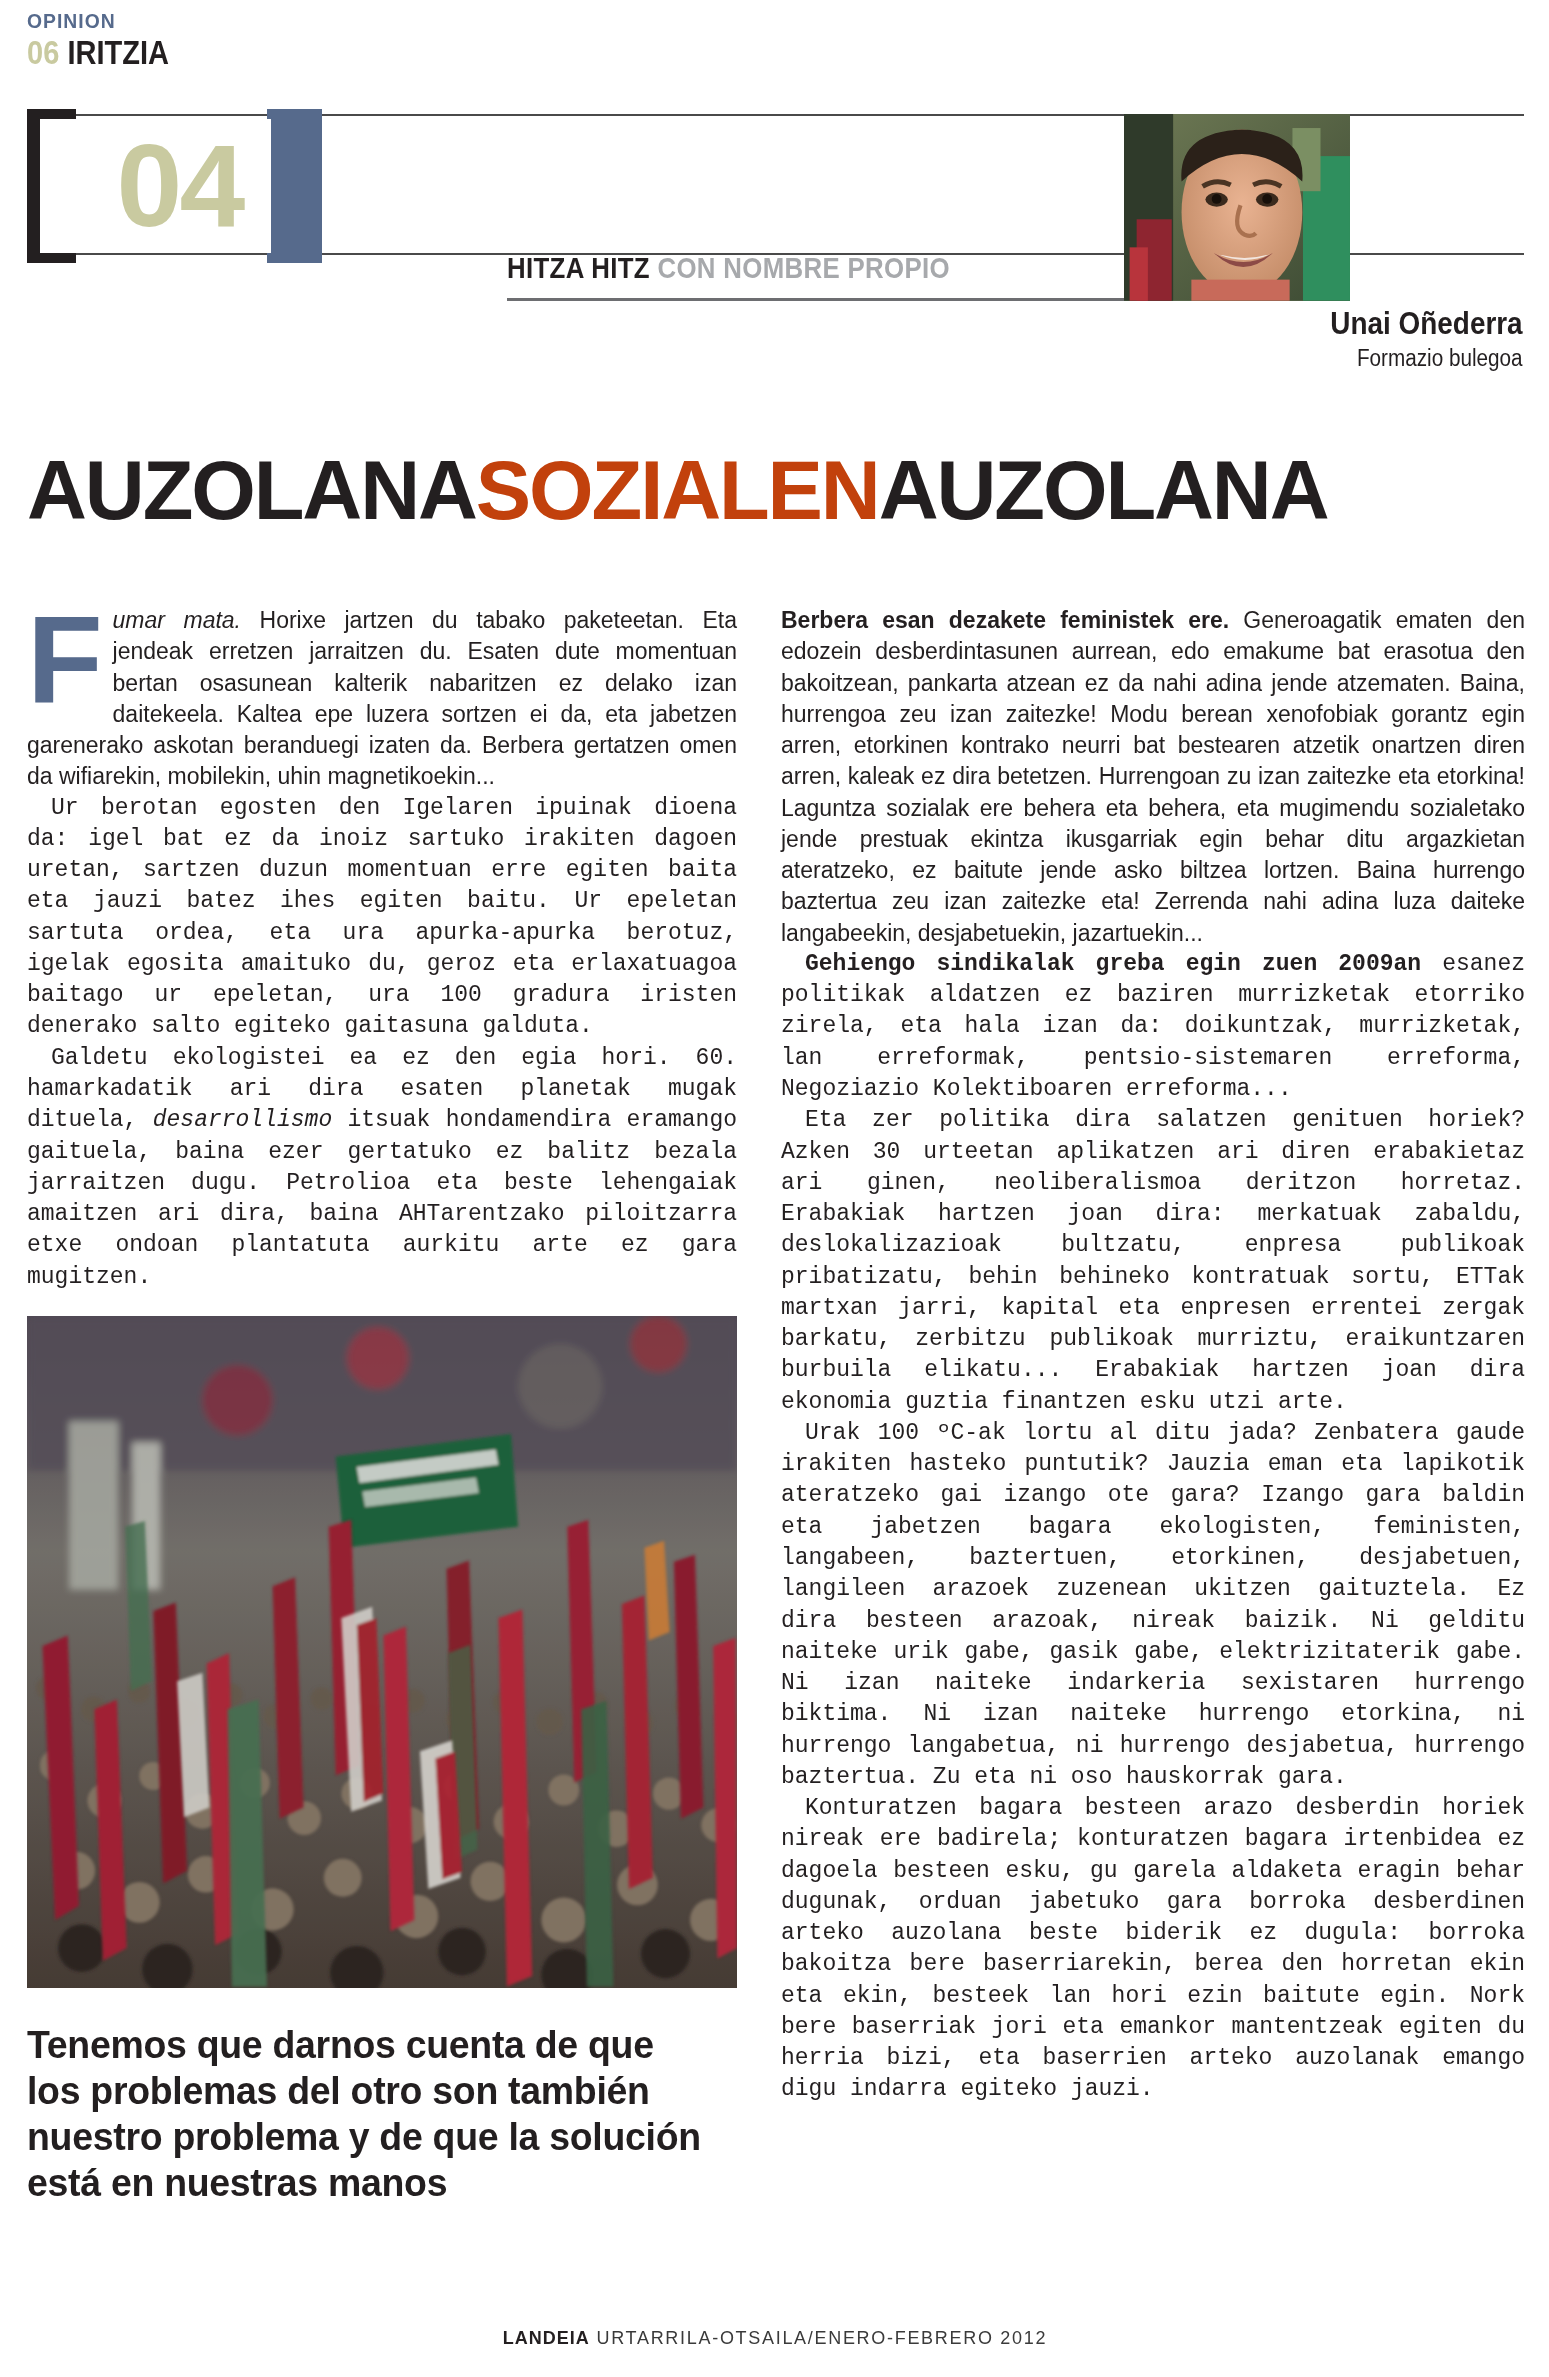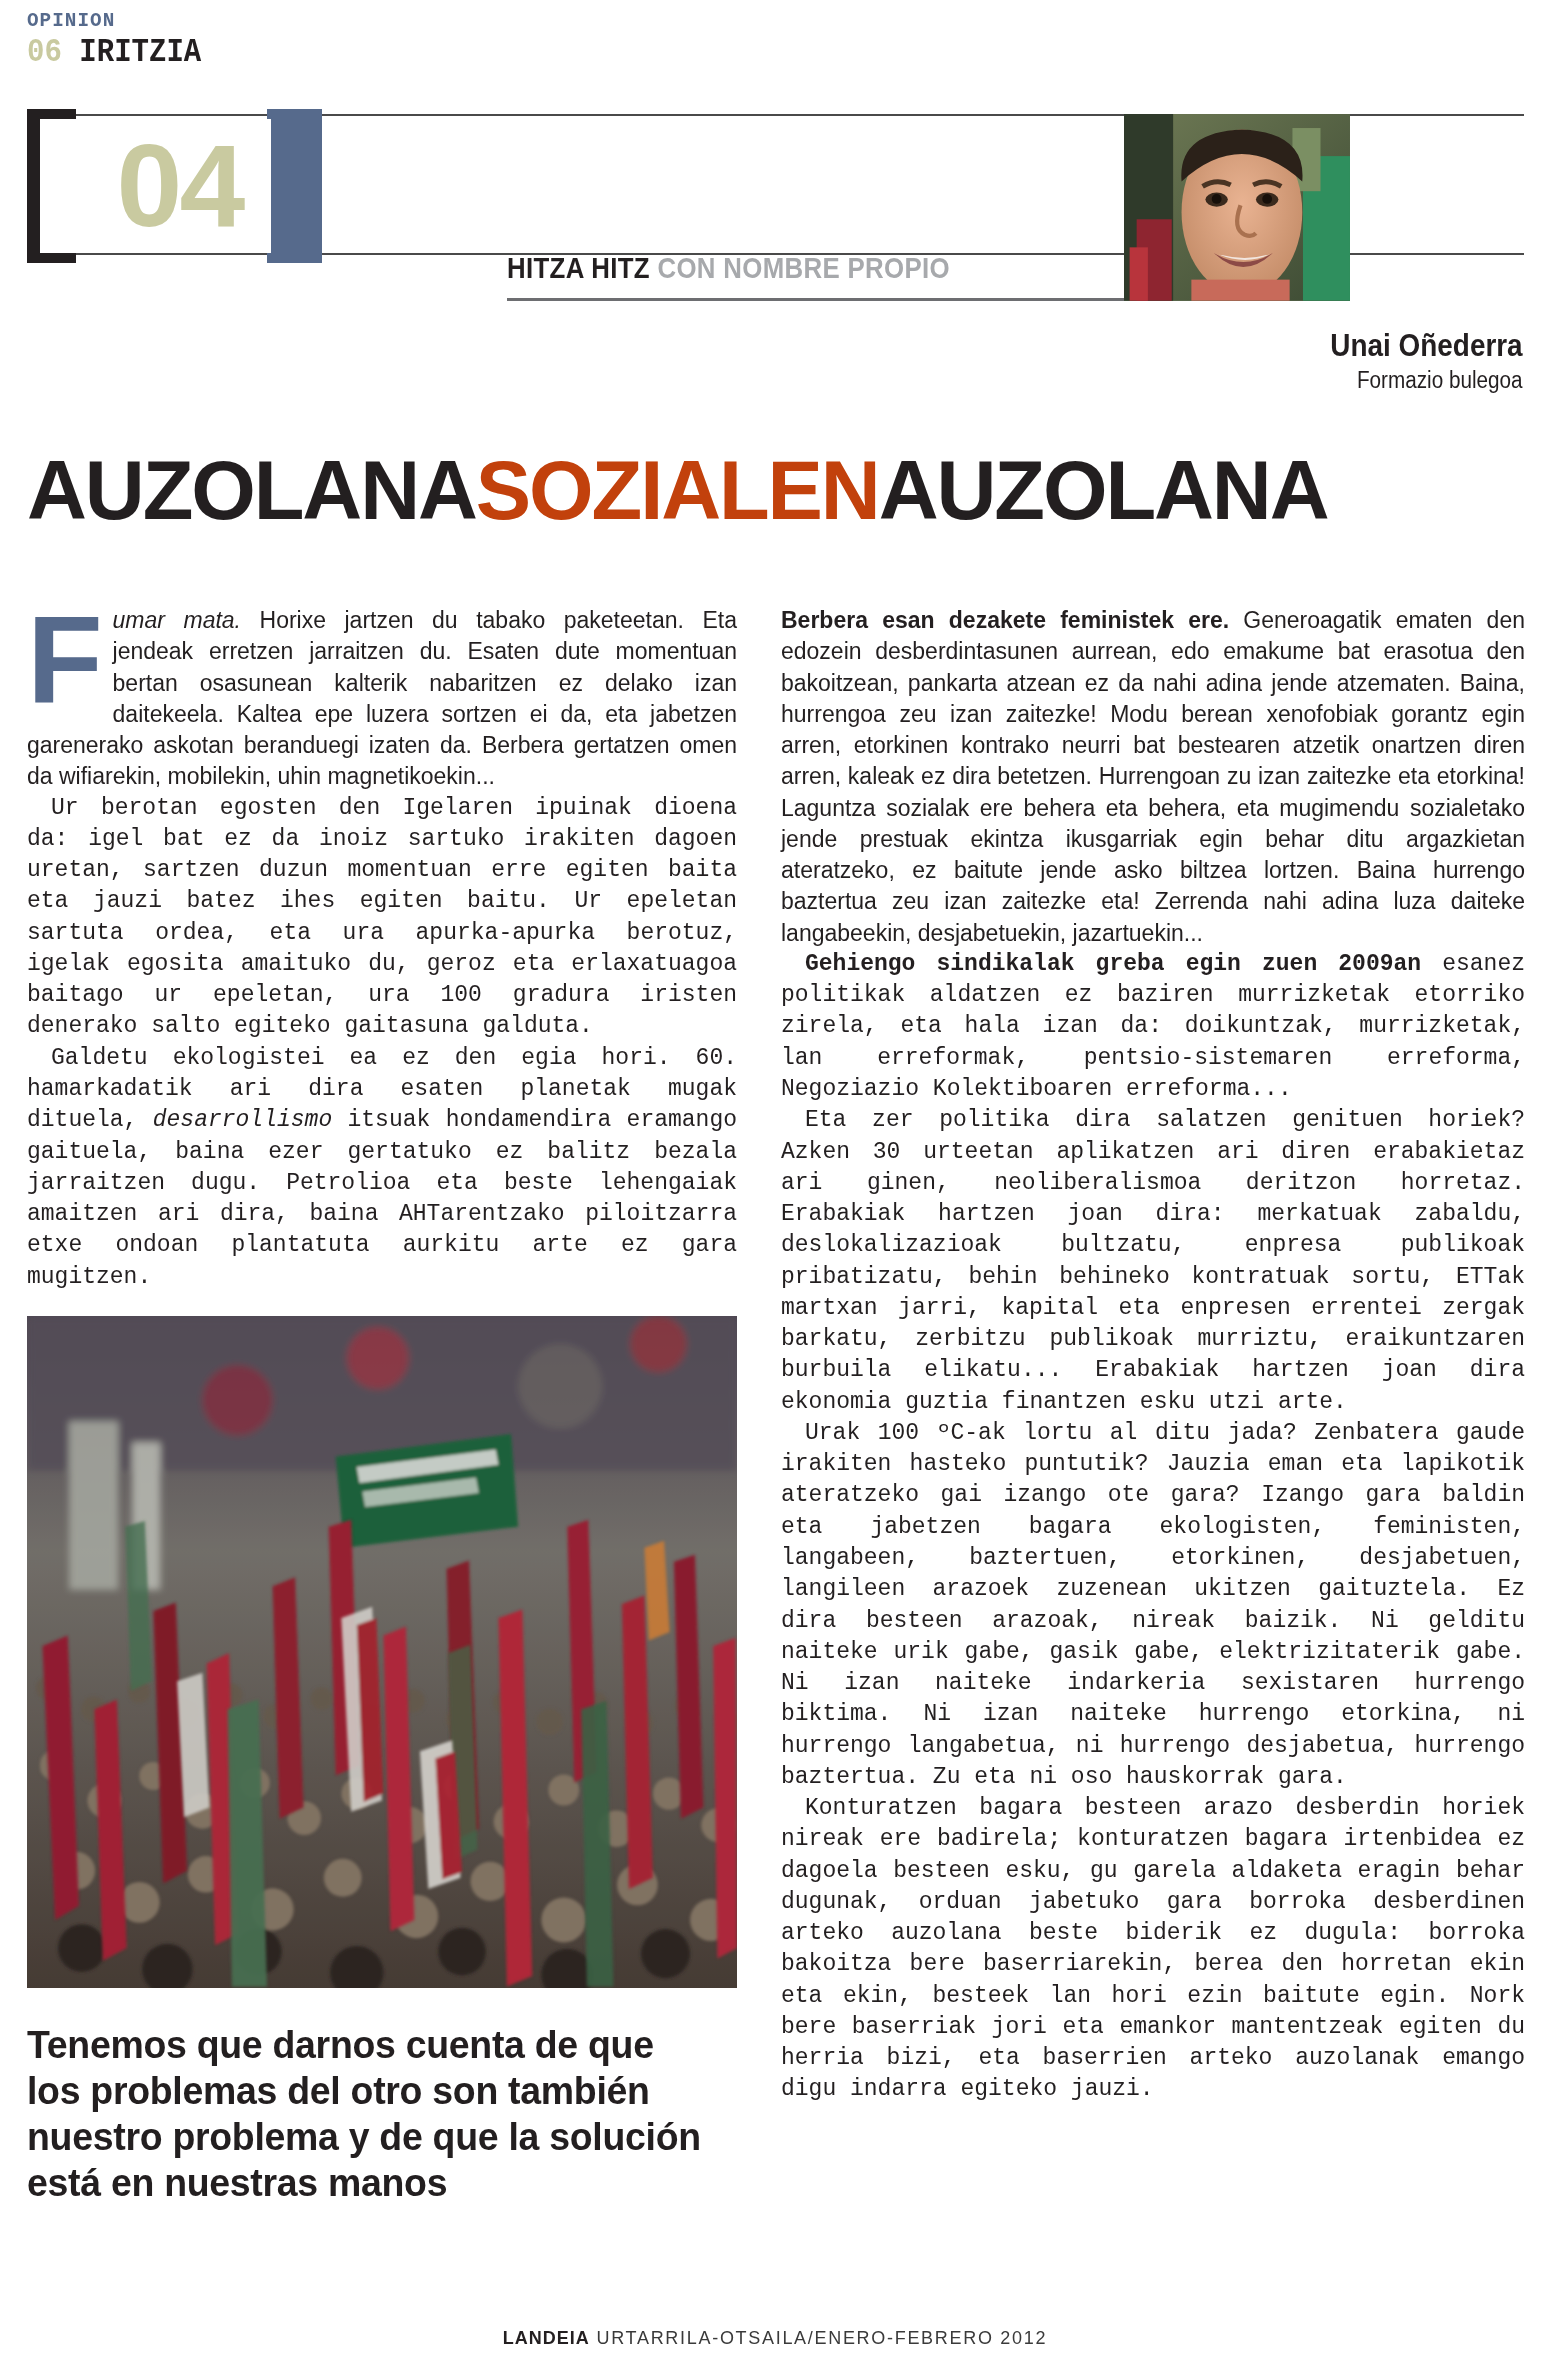--- a/index.html
+++ b/index.html
@@ -5,21 +5,21 @@
   html,body{margin:0;padding:0;background:#fff;}
   body{
     width:1550px;height:2377px;position:relative;overflow:hidden;
     font-family:"Liberation Sans", sans-serif;
     color:#231f20;
     -webkit-font-smoothing:antialiased;
   }
   .page{position:absolute;inset:0;}
 
   
-  .kicker{position:absolute;left:27px;top:9.8px;font-family:Liberation Mono, monospace;}
+  .kicker{position:absolute;left:27px;top:9.8px;}
   .kicker .opinion{
     font-size:21px;font-weight:bold;letter-spacing:1.1px;
     color:#566a8c;line-height:1;transform:scaleX(.92);transform-origin:left center;
   }
   .kicker .line2{
     margin-top:5.6px;font-size:33px;font-weight:bold;line-height:1;
     letter-spacing:0px;transform:scaleX(.88);transform-origin:left center;white-space:nowrap;
   }
   .kicker .num{color:#c9caa0;}
   .kicker .word{color:#231f20;}
@@ -56,21 +56,21 @@
   .hitza{
     position:absolute;left:507px;top:251px;font-size:30px;font-weight:bold;
     letter-spacing:0.4px;white-space:nowrap;transform:scaleX(.86);transform-origin:left center;
   }
   .hitza .eu{color:#231f20;}
   .hitza .es{color:#a7a9ac;}
 
   .rule-under-hitza{position:absolute;left:507px;top:298px;width:617px;height:2.8px;background:#6d6e71;}
 
   
-  .author{position:absolute;right:27px;top:307px;text-align:right;margin-top:22px;}
+  .author{position:absolute;right:27px;top:307px;text-align:right;}
   .author .name{font-size:31px;font-weight:bold;line-height:1.1;letter-spacing:0;transform:scaleX(.9);transform-origin:right center;}
   .author .role{font-size:23px;color:#231f20;line-height:1.25;margin-top:2.8px;transform:scaleX(.9);transform-origin:right center;}
 
   
   .headline{
     position:absolute;left:27px;top:449px;width:1502px;
     font-size:83px;font-weight:bold;line-height:1;white-space:nowrap;
     letter-spacing:-2.1px;transform:scaleX(1.0);transform-origin:left top;
   }
   .headline .k{color:#231f20;}

